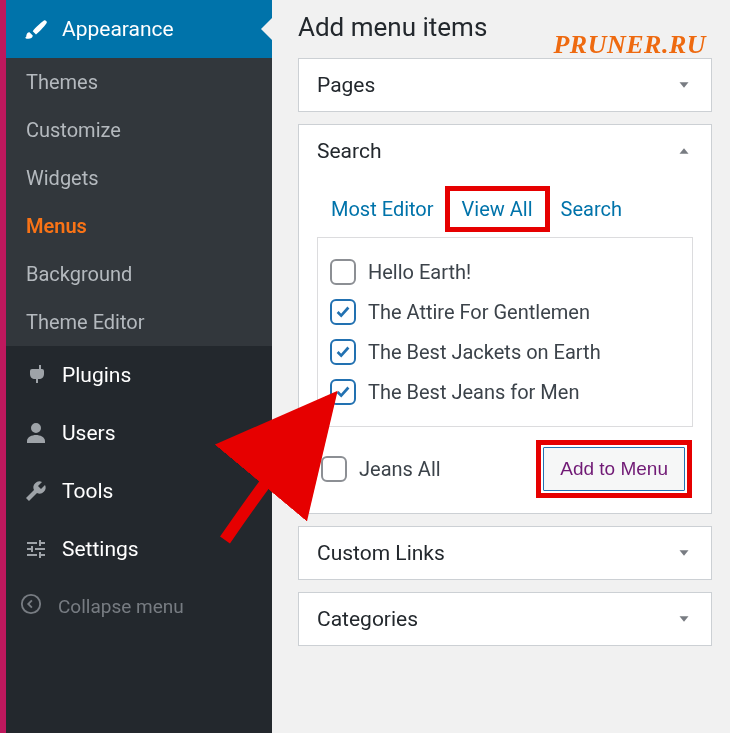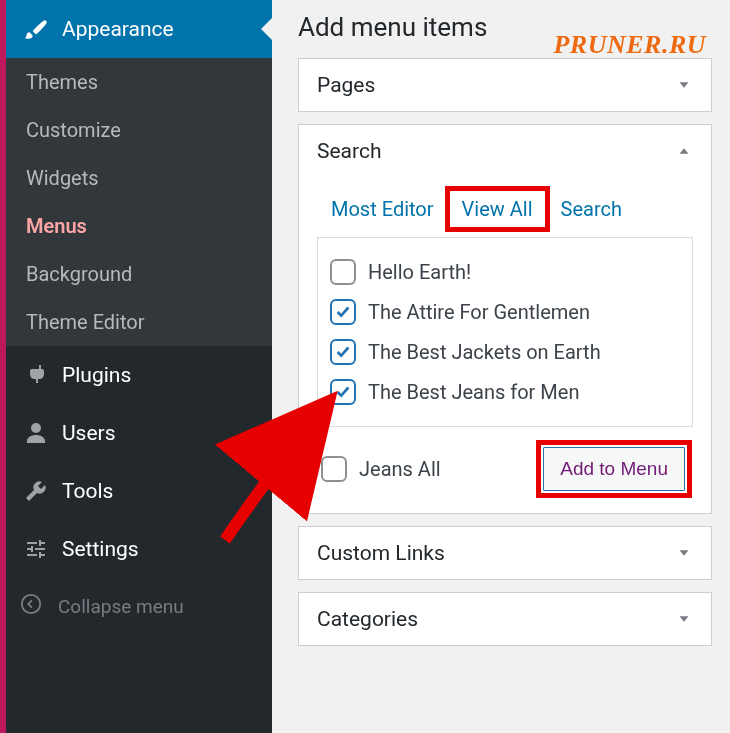--- a/index.html
+++ b/index.html
@@ -49,21 +49,21 @@
   }
   .sidebar-item.top-level { font-size: 21px; padding: 15px 16px; }
   .sidebar-item.top-level span { font-weight: 400; color: #fff; }
   .submenu { background: #32373c; }
   .submenu .sub-item {
     padding: 12px 20px;
     font-size: 20px;
     color: #b4b9be;
     cursor: pointer;
   }
-  .submenu .sub-item.current { color: #fca5a5; font-weight: 600; }
+  .submenu .sub-item.current { color: #f97316; font-weight: 600; }
   .collapse {
     display: flex; align-items: center;
     padding: 15px 14px; color: #777c82; font-size: 19px; cursor: pointer;
   }
   .collapse .icon { margin-right: 12px; width:26px; height:26px; }
 
   .main {
     flex: 1;
     padding: 8px 18px 8px 26px;
     position: relative;

